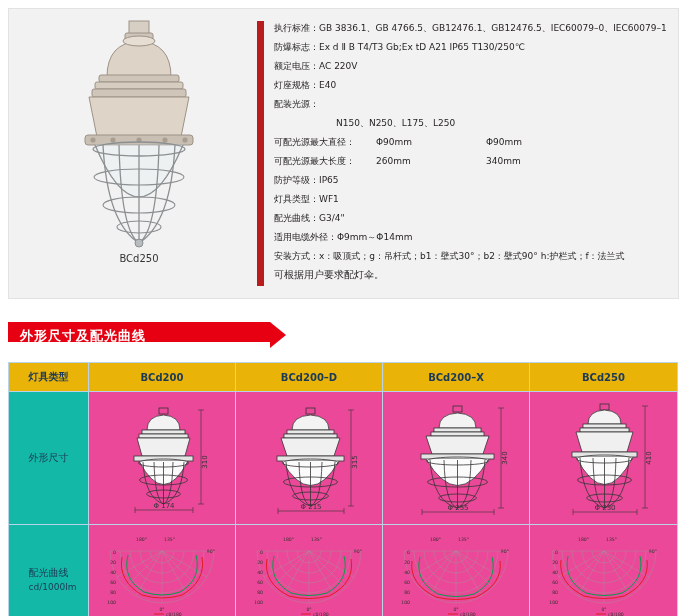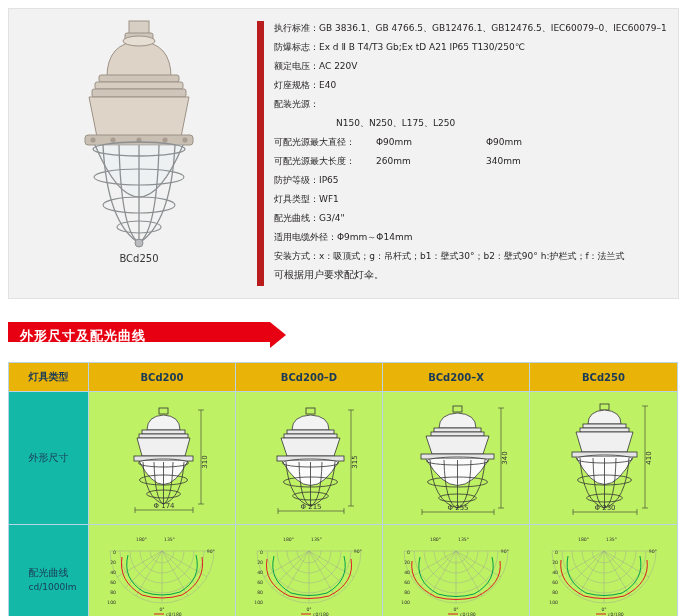--- a/index.html
+++ b/index.html
@@ -60,21 +60,21 @@
   }
   .tbl td,.tbl th{border:1px solid #b9d4e6;}
   .hdr td{
     background:#eab308;color:#1a3a57;font-size:10px;font-weight:bold;
     text-align:center;height:26px;
   }
   .rowlabel{
     background:#14b8a6;text-align:center;font-size:10px;color:#1a3a57;
     width:80px;
   }
-  .cell{background:#bef264;text-align:left;vertical-align:middle;padding:4px 12px;}
+  .cell{background:#ec4899;text-align:left;vertical-align:middle;padding:4px 12px;}
   .dim-cell{height:124px;}
   .curve-cell{height:100px;}
   .rowlabel .sub{display:block;font-size:9px;margin-top:2px;padding-left:8px;}
 
   svg{display:block;margin:0 auto;}
   .dimtxt{font-size:7px;fill:#333;font-family:"DejaVu Sans",sans-serif;}
   .curvetxt{font-size:4.6px;fill:#333;font-family:"DejaVu Sans",sans-serif;}
 </style>
 </head>
 <body>

